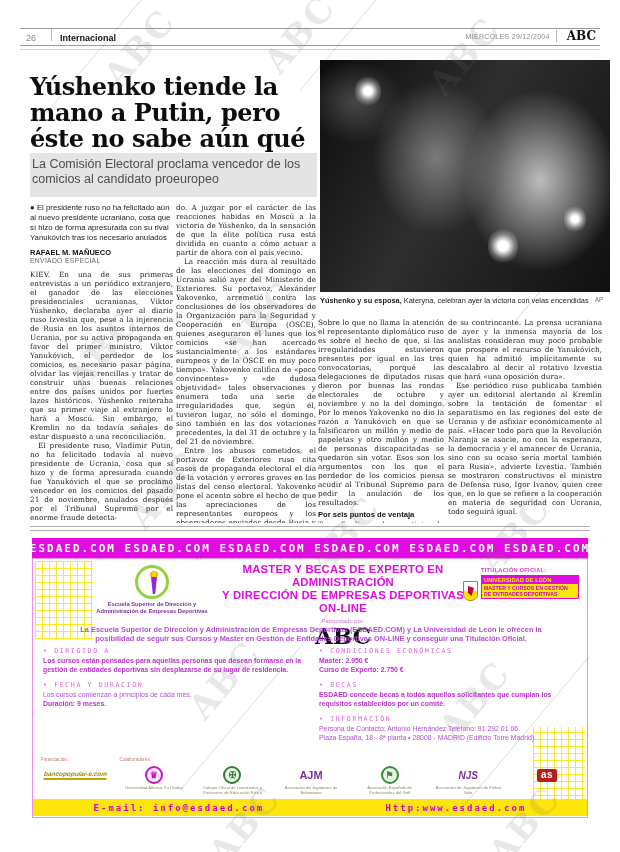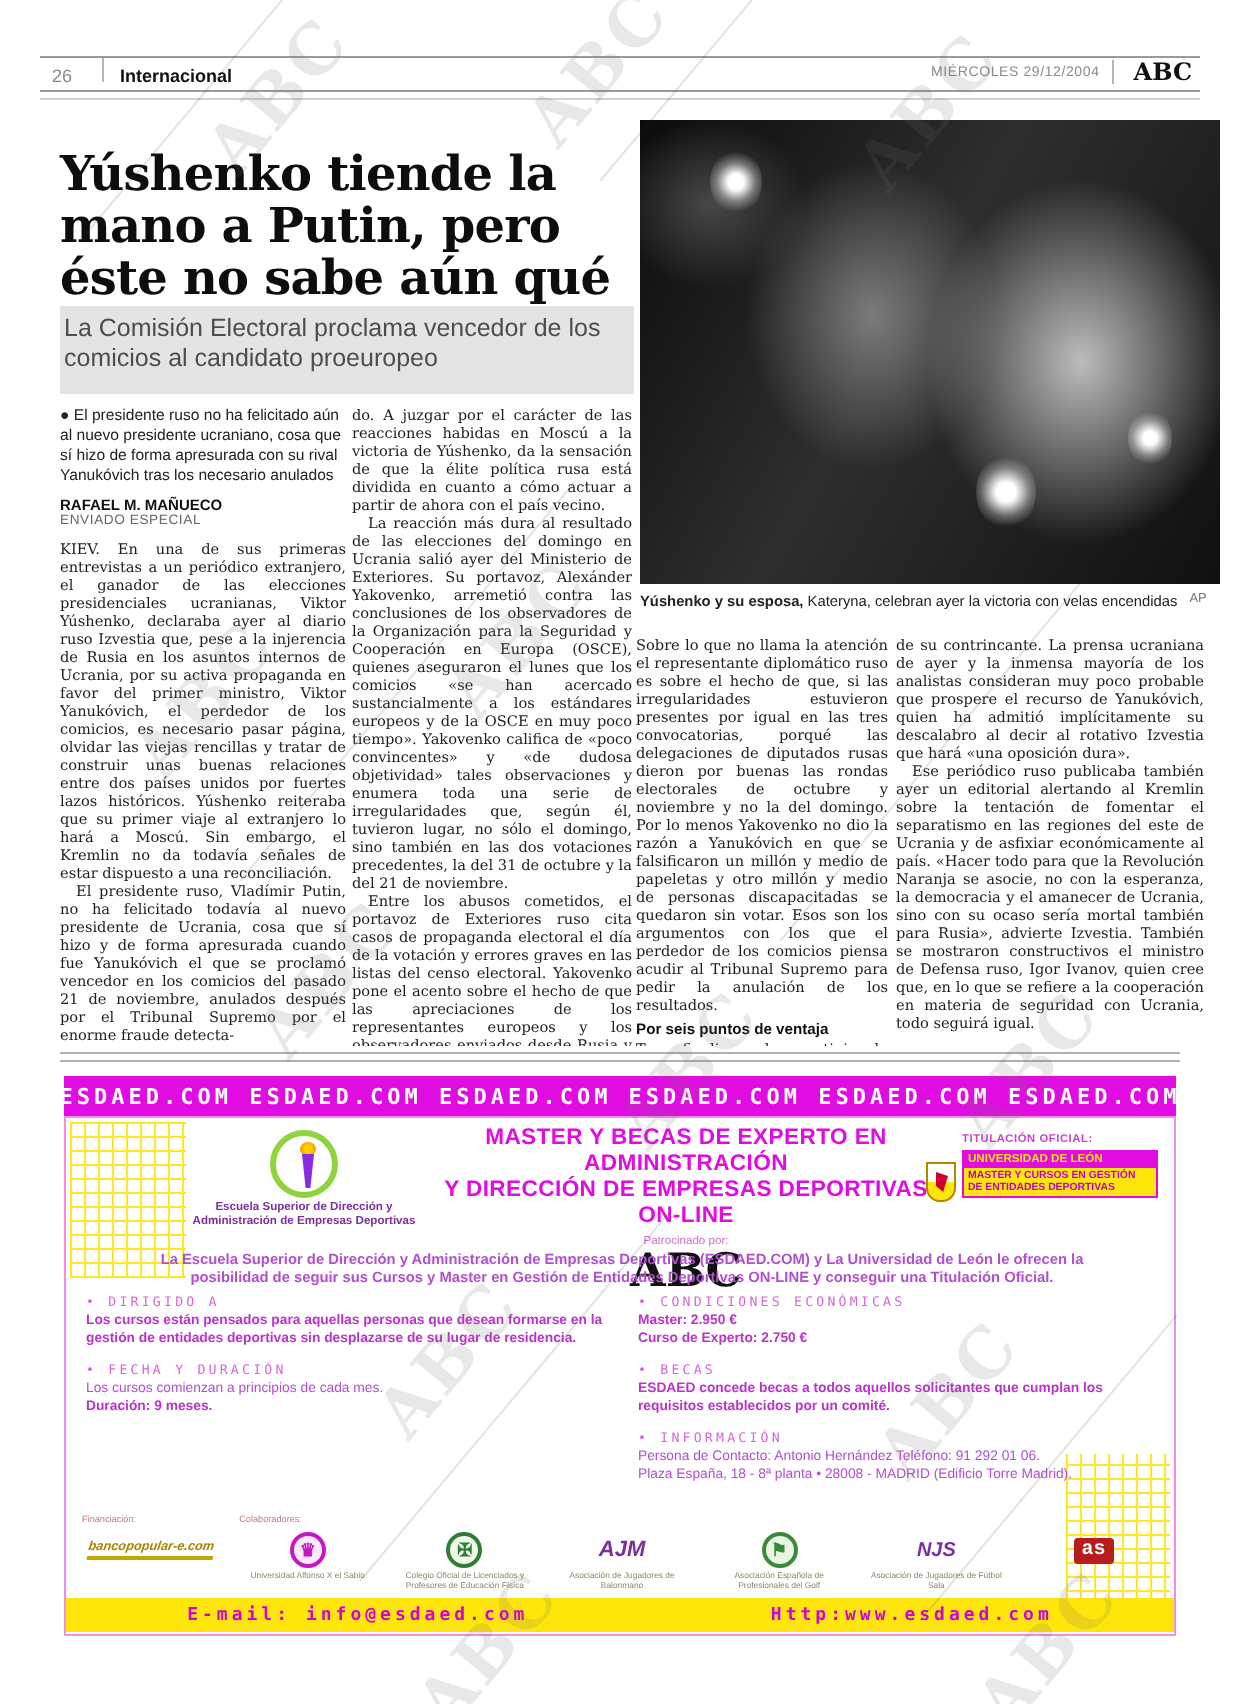--- a/index.html
+++ b/index.html
@@ -126,21 +126,21 @@
   .logo-lab { font-size:4.6px; color:#c77; text-align:left; margin-bottom:2px; height:6px; }
   .logo-mark { height:20px; display:flex; align-items:center; justify-content:center;
                font-weight:bold; }
   .logo-cap { font-size:4.2px; line-height:4.8px; color:#9a7; color:#8a8a66; margin-top:1px; }
   .mk-banco { font-style:italic; font-size:6.4px; color:#a98600; border-bottom:2px solid #c8a400;
               padding-bottom:1px; transform:skewX(-8deg); }
   .mk-circle { width:18px; height:18px; border-radius:50%; display:flex; align-items:center;
                justify-content:center; font-size:9px; }
   .mk-uax { background:#fbe9fb; border:2px solid #c516c5; color:#c516c5; }
   .mk-col { background:#eef7e8; border:2px solid #2e7d32; color:#2e7d32; }
-  .mk-a3m { font-style:italic; font-size:11px; color:#7b2fa0; }
+  .mk-a3m { font-size:11px; color:#7b2fa0; }
   .mk-golf { background:#e9f5e2; border:2px solid #3a8a3a; color:#3a8a3a; }
   .mk-acp { font-style:italic; font-size:9px; color:#e10ce1; border:1.5px solid #e10ce1;
             border-radius:50% / 60%; padding:1px 3px; }
   .mk-njs { font-style:italic; font-size:10px; color:#7b2fa0;text-align:center; }
   .mk-as { background:#b91c1c; color:#fff; font-size:10px; padding:1px 4px; border-radius:2px;font-family:Liberation Mono, monospace; }
 
   .ad-yellow { position:absolute; left:0; top:240px; width:100%; height:17px; background:#ffe60a;
                display:flex; align-items:center; justify-content:space-around;
                font-family:"DejaVu Sans Mono", monospace; font-weight:bold; font-size:9px;
                letter-spacing:2px; color:#d400d4; }

